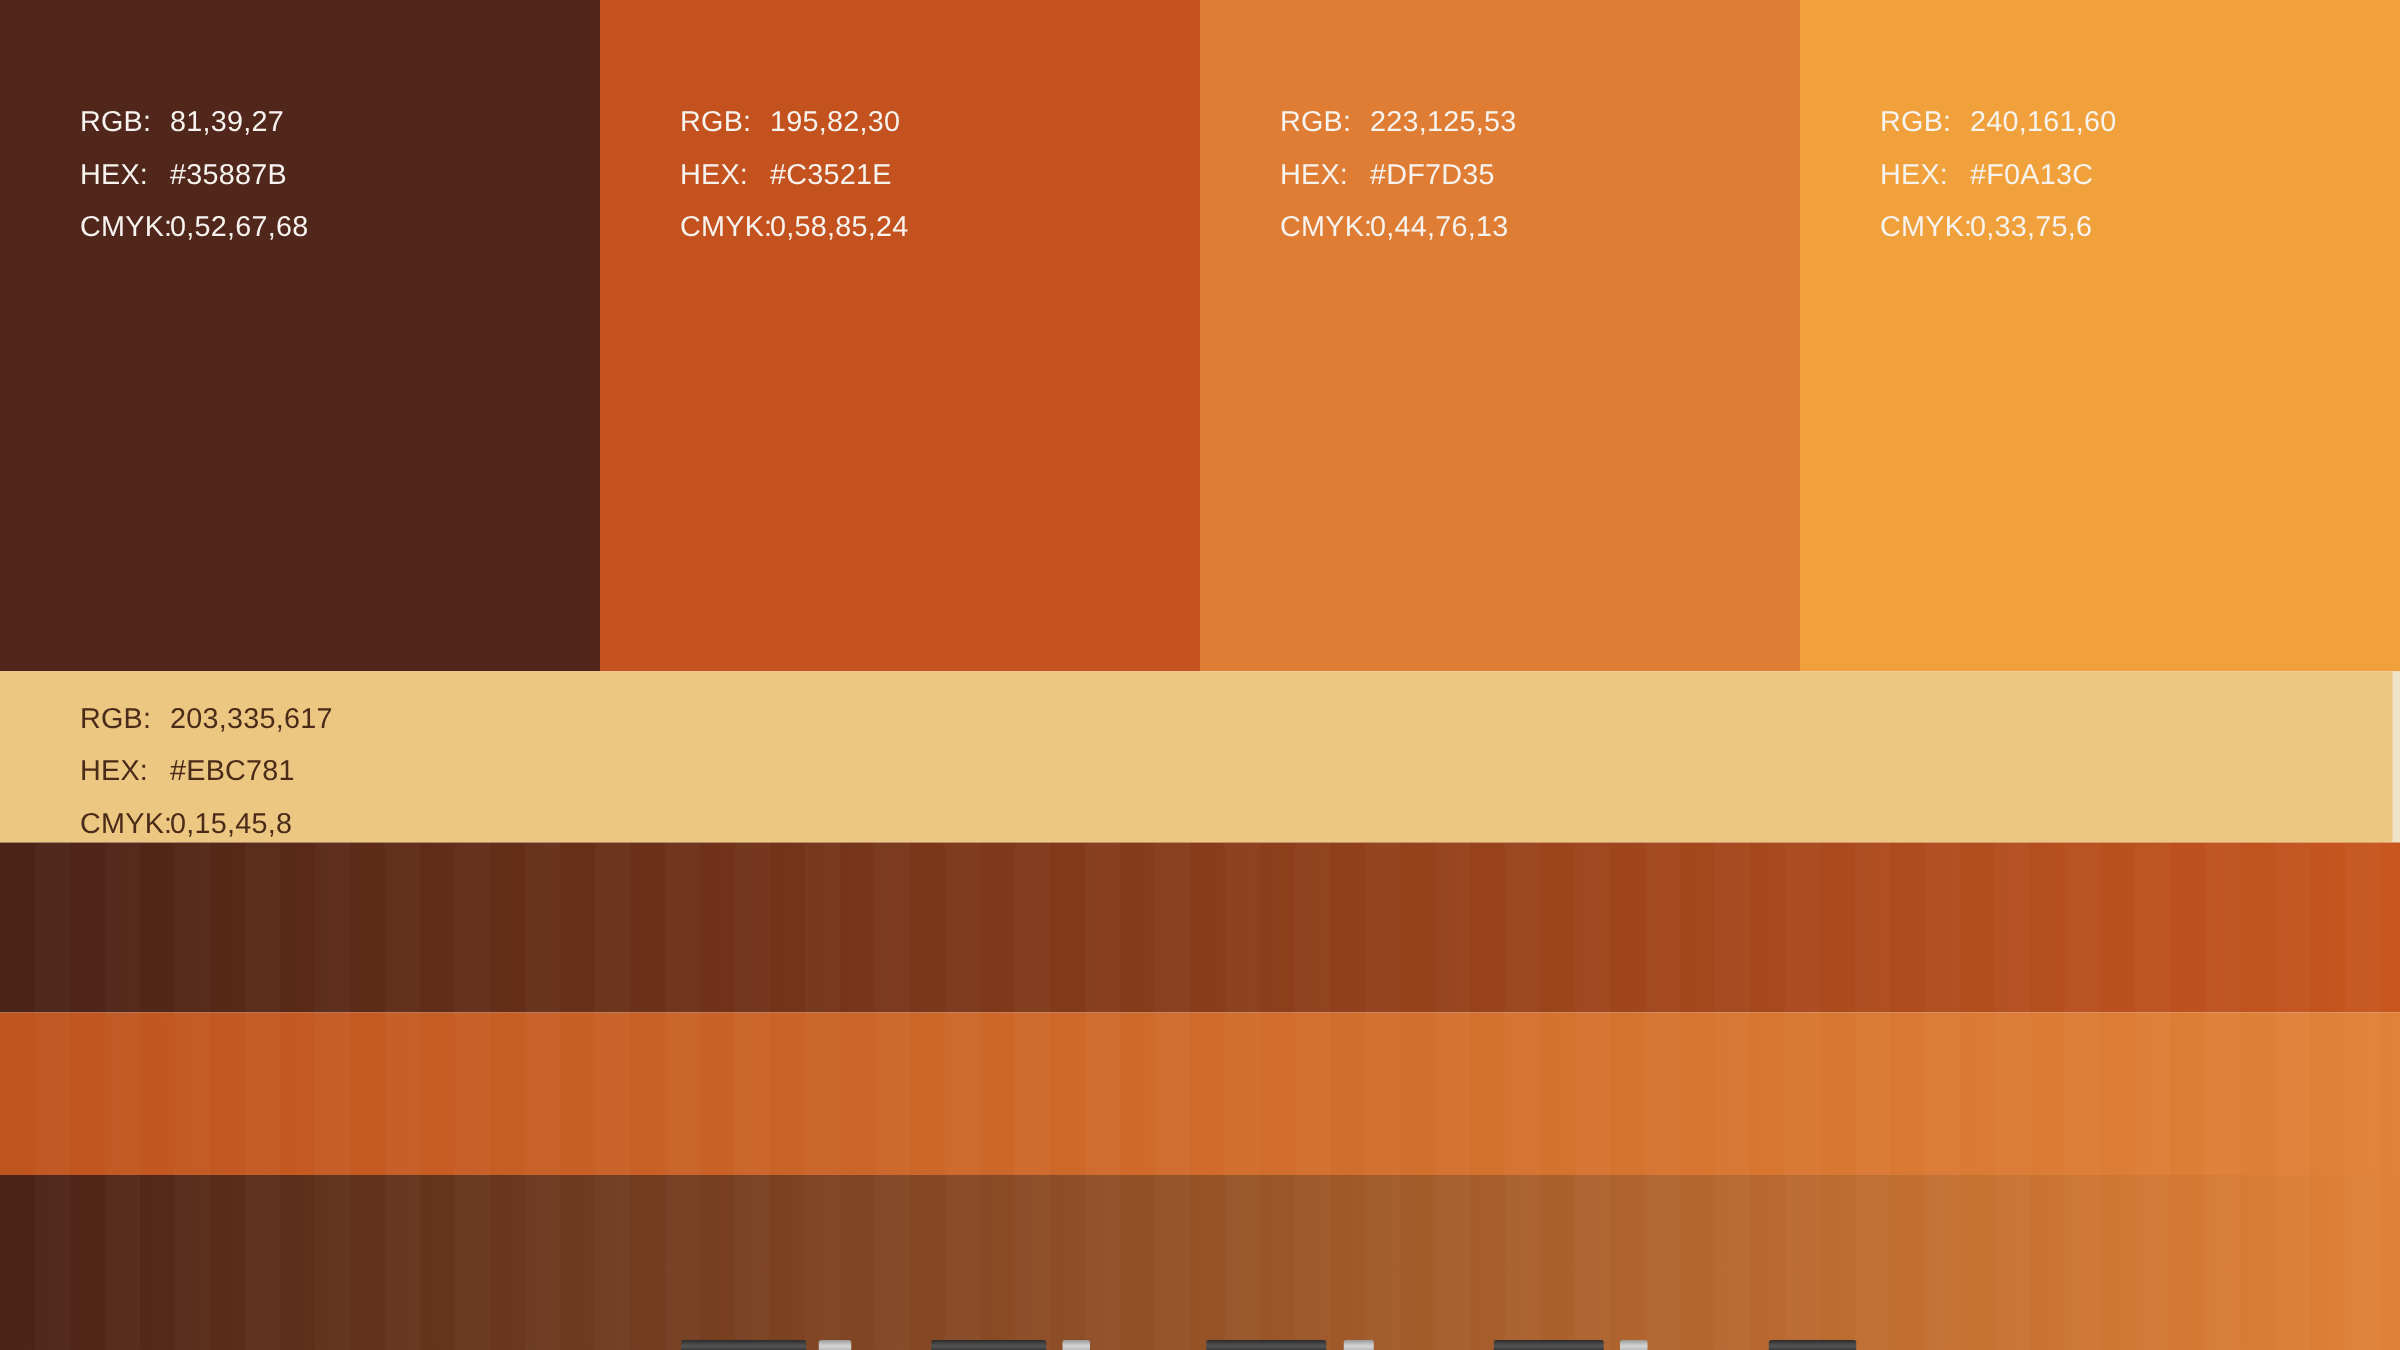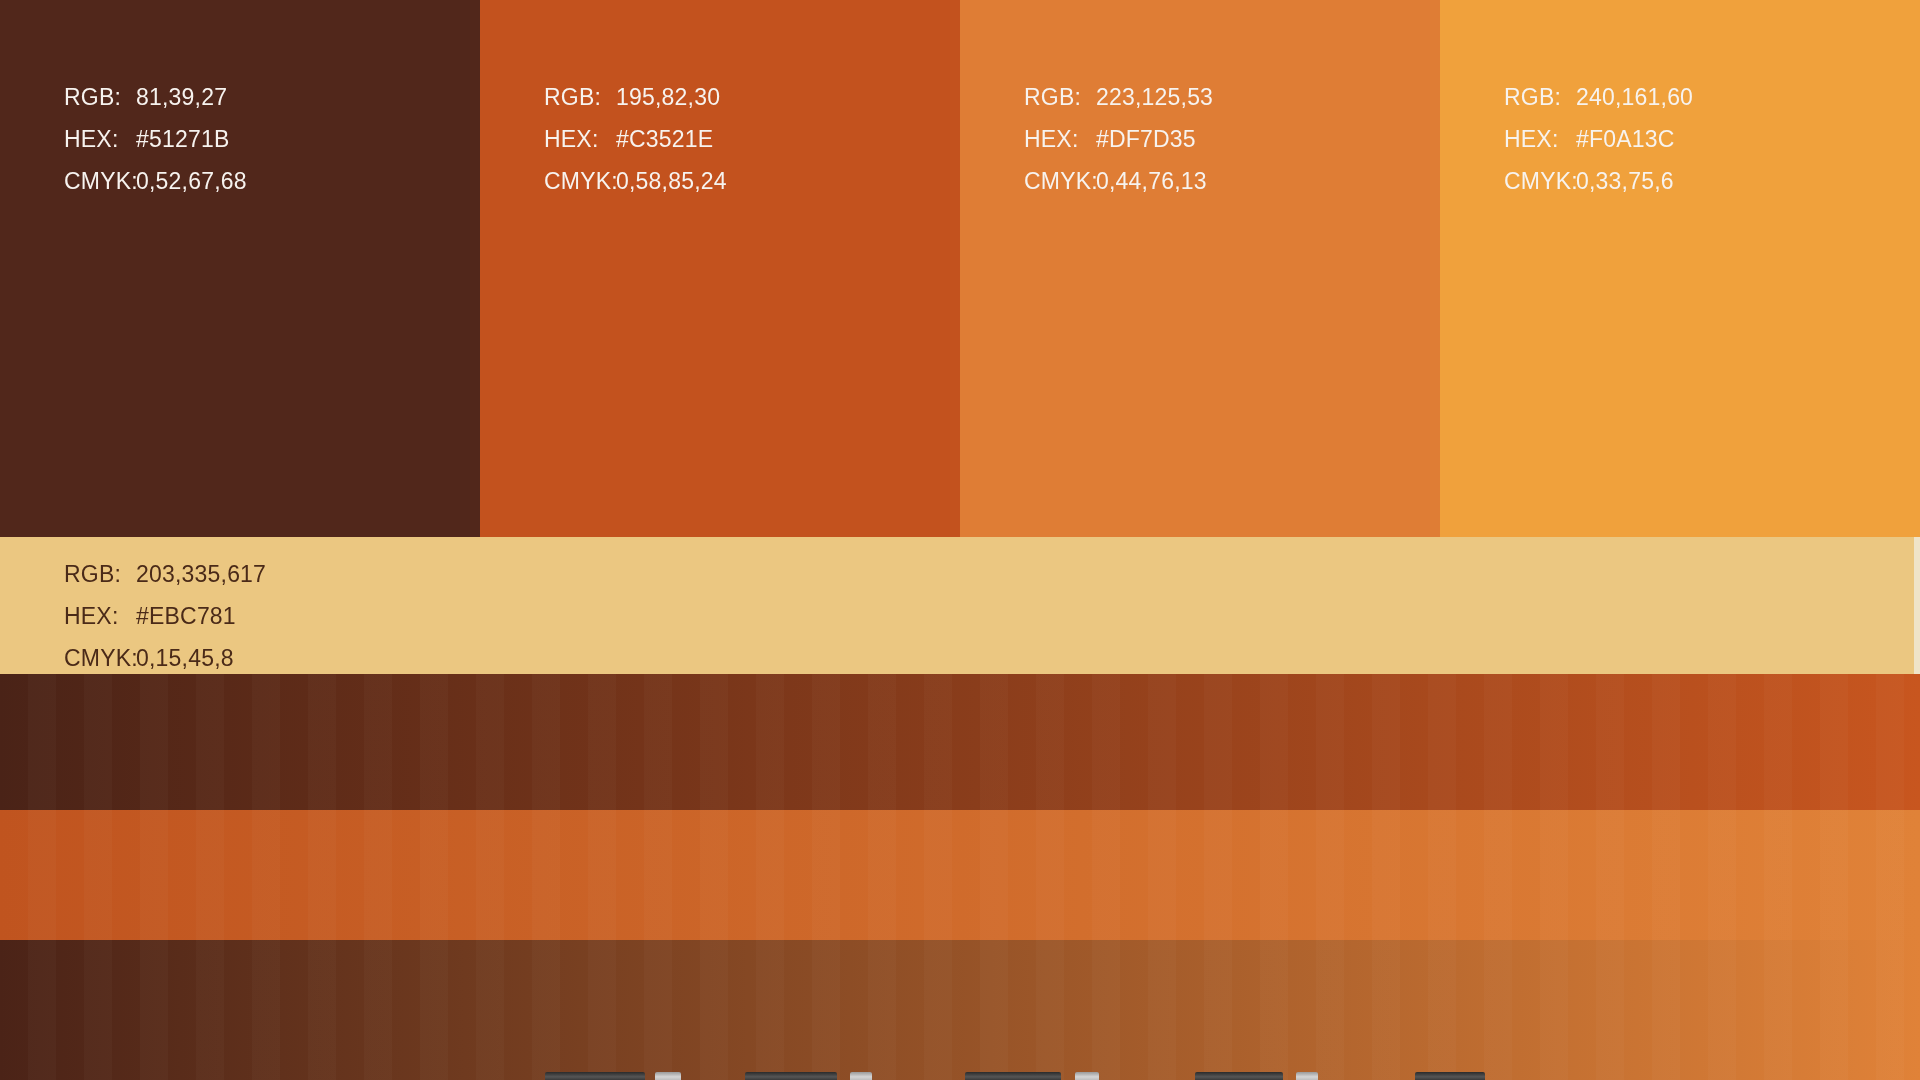--- a/index.html
+++ b/index.html
@@ -105,21 +105,21 @@
 
   <div class="swatch-row">
 
     <div class="swatch light-text" id="sw0" style="background: rgb(81, 39, 27);">
       <div class="info-line">
         <span class="info-label">RGB:</span>
         <span class="info-value">81,39,27</span>
       </div>
       <div class="info-line">
         <span class="info-label">HEX:</span>
-        <span class="info-value">#51271B</span>
+        <span class="info-value">#35887B</span>
       </div>
       <div class="info-line">
         <span class="info-label">CMYK:</span>
         <span class="info-value">0,52,67,68</span>
       </div>
     </div>
 
     <div class="swatch light-text" id="sw1" style="background: rgb(195, 82, 30);">
       <div class="info-line">
         <span class="info-label">RGB:</span>

